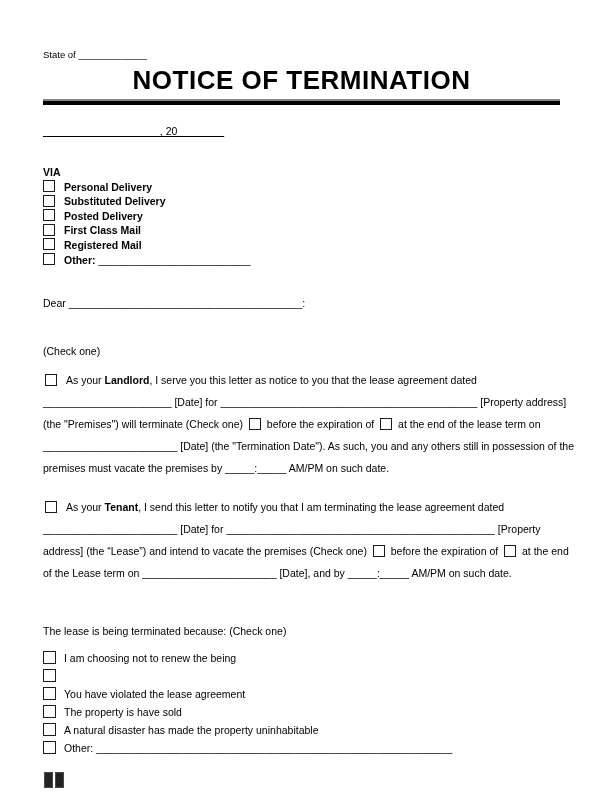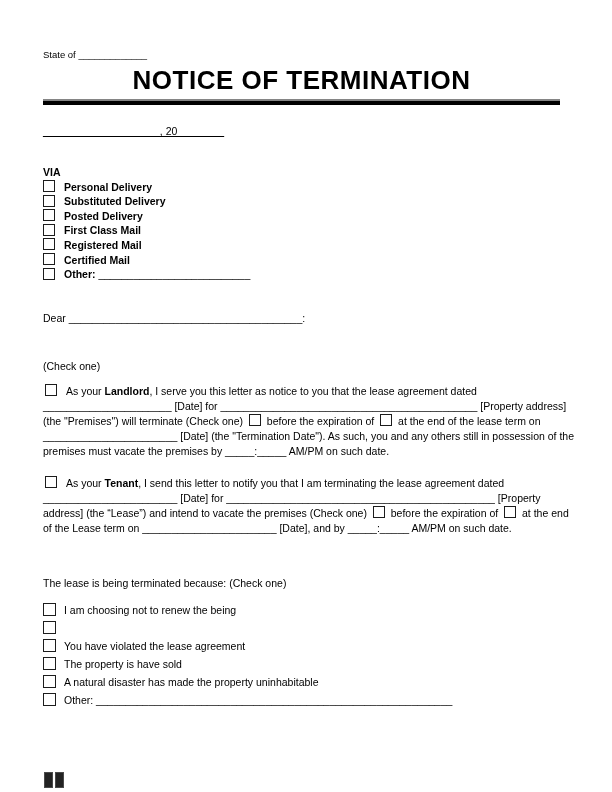--- a/index.html
+++ b/index.html
@@ -38,21 +38,21 @@
     background:#fff;
     vertical-align:-1.5px;
   }
   .via-row .cb{margin-right:9px;}
   .blank{letter-spacing:0;}
   .dear{margin-top:29px;line-height:15px;}
   .check-one{margin-top:33px;line-height:15px;}
   .clause{
     margin:10px 0 0 0;
     width:535px;
-    line-height:15px;
+    line-height:22px;
     text-align:left;
   }
   .clause.tenant{margin-top:17px;}
   .seg .cb{margin:0 3px;vertical-align:-1.5px;}
   .seg .cb:first-child{margin:0 9px 0 2px;}
   .reasons{margin-top:40px;}
   .reasons-intro{line-height:15px;}
   .reason-list{margin-top:10px;}
   .reason-row{line-height:18px;white-space:nowrap;}
   .reason-row .cb{width:11px;height:11px;margin-right:8px;vertical-align:-2px;}
@@ -103,23 +103,20 @@
         </div>
 
         <div class="via-row">
           <span class="cb"></span><span class="via-opt-label">First Class Mail</span>
         </div>
 
         <div class="via-row">
           <span class="cb"></span><span class="via-opt-label">Registered Mail</span>
         </div>
 
-        <div class="via-row">
-          <span class="cb"></span><span class="via-opt-label">Certified Mail</span>
-        </div>
       </div>
     <div class="via-row">
       <span class="cb"></span><span class="via-opt-label">Other:</span>
       <span class="blank">__________________________</span>
     </div>
   </div>
 
   <div class="dear">
     <span>Dear</span>
     <span class="blank">________________________________________</span><span>:</span>

